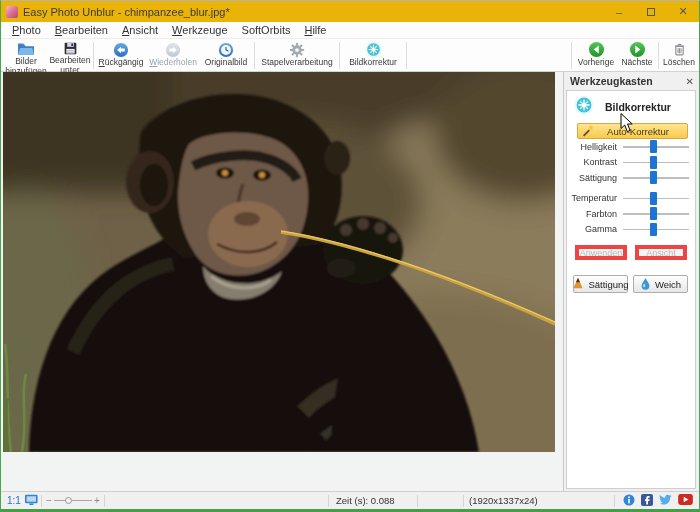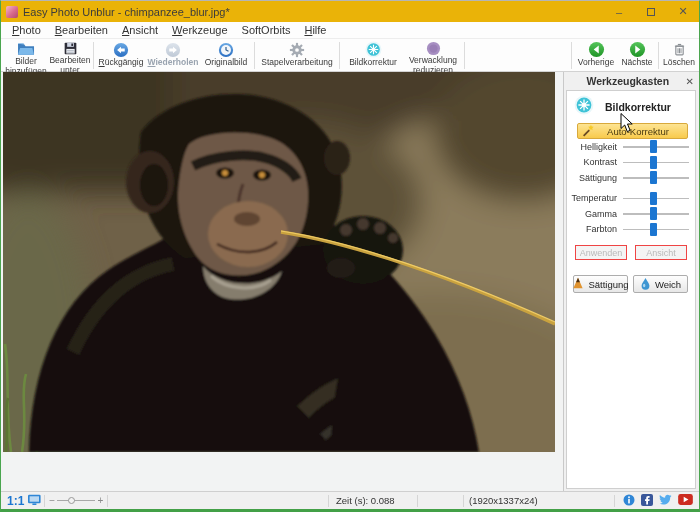--- a/index.html
+++ b/index.html
@@ -26,34 +26,34 @@
   .menu-item.no-accel::first-letter{ text-decoration:none; }
 
   
   .toolbar{ height:33px; background:#fdfdfd; display:flex; align-items:stretch; padding:1px 2px 0 2px;
             border-bottom:1px solid #d2d2d2; }
   .tb-btn{ display:flex; flex-direction:column; align-items:center; justify-content:flex-start;
            padding-top:1px; cursor:default; }
   .tb-ico{ height:17px; display:flex; align-items:center; justify-content:center; }
   .tb-lbl{ font-size:8.5px; line-height:1.12; color:#3a3a3a; text-align:center; }
   .tb-lbl.accel::first-letter{ text-decoration:underline; }
-  .tb-btn.disabled .tb-lbl{ color:#9aa4b0;font-weight:bold; }
+  .tb-btn.disabled .tb-lbl{ color:#9aa4b0; }
   .tb-sep{ width:1px; background:#dcdcdc; margin:2px 2px; }
   .tb-spacer{ flex:1; }
   .w46{width:46px} .w42{width:42px} .w50{width:50px} .w54{width:54px} .w52{width:52px}
   .w80{width:80px} .w62{width:62px} .w58{width:58px} .w44{width:44px} .w38{width:38px} .w36{width:36px}
 
   
   .main{ height:419px; display:flex; }
   .viewport{ flex:1; position:relative; background:#f2f3f3; overflow:hidden; }
   .photo{ position:absolute; left:2px; top:0; width:552px; height:380px; background:#6f6148; }
 
   
   .panel{ width:136px; background:#f0f0f0; border-left:1px solid #c9c9c9; position:relative; }
-  .panel-header{ height:16px; display:flex; align-items:center; padding:2px 5px 0 6px;text-align:center; }
+  .panel-header{ height:16px; display:flex; align-items:center; padding:2px 5px 0 6px; }
   .panel-title{ font-size:10.5px; font-weight:bold; color:#333; flex:1;}
   .panel-close{ font-size:10px; color:#555; cursor:default; }
   .panel-box{ position:absolute; left:2px; right:3px; top:18px; bottom:2px; background:#fff;
               border:1px solid #cfcfcf; }
   .section-row{ display:flex; align-items:center; margin:4px 0 0 7px; }
   .section-label{ font-size:10.5px; font-weight:bold; color:#222; margin-left:11px; }
   .auto-btn{ display:flex; align-items:center; margin:4px 8px 0 10px; height:16px; width:111px;
              background:linear-gradient(#fde493,#f8ca4c); border:1px solid #d8a93c; border-radius:2px;
              font-size:9.5px; color:#4a3a10; cursor:default; }
   .auto-btn .wand{ margin:0 4px 0 4px; }
@@ -62,33 +62,33 @@
   .sliders{ margin-top:0; }
   .slider-row{ display:flex; align-items:center; height:15.5px; padding:0 6px 0 0; }
   .slider-label{ width:56px; text-align:right; font-size:9px; color:#333; padding-right:6px; }
   .slider-track{ flex:1; position:relative; height:13px; cursor:default;}
   .slider-track::before{ content:""; position:absolute; left:0; right:0; top:6px; height:1.5px; background:#bdbdbd; }
   .slider-handle{ position:absolute; top:0; left:calc(45% - 3px); width:7px; height:13px;
                   background:#1c76d1; border-radius:1px; }
   .slider-gap{ height:5px; }
 
   .ac-row{ display:flex; justify-content:center; gap:8px; margin-top:8px; }
-  .btn-disabled{ width:52px; height:15px; background:#f4f4f4; border:1px solid #ef4444;
+  .btn-disabled{ width:52px; height:15px; background:#f4f4f4; border:4px solid #ef4444;
                  font-size:9px; color:#b9b9b9; display:flex; align-items:center; justify-content:center; }
   .sw-row{ display:flex; justify-content:space-between; margin:15px 7px 0 6px; }
   .sw-btn{ width:55px; height:18px; display:flex; align-items:center; justify-content:center; gap:4px;
            background:linear-gradient(#fefefe,#e7e7e7); border:1px solid #adadad; border-radius:2px;
            font-size:9.5px; color:#222; cursor:default; }
 
   
   .statusbar{ height:18px; background:#f0f0f0; border-top:1px solid #cfcfcf; display:flex;
               align-items:center; font-size:9.5px; color:#333; }
   .sb-sep{ width:1px; height:12px; background:#d5d5d5; }
   .sb-cell{ display:flex; align-items:center; height:100%; padding:0 4px; }
-  .actual-size{ color:#1c76d1; font-weight:bold; font-size:12px; margin:0 3px 0 4px; cursor:default;}
+  .actual-size{ color:#1c76d1; font-weight:normal; font-size:10px; margin:0 3px 0 4px; cursor:default;}
   .zoomslider{ width:62px; justify-content:space-between; }
   .zs-glyph{ color:#8a8a8a; font-size:10px; cursor:default;}
   .zs-track{ position:relative; width:38px; height:9px; }
   .zs-track::before{ content:""; position:absolute; top:4px; left:0; right:0; height:1px; background:#a8a8a8;}
   .zs-handle{ position:absolute; top:1px; left:11px; width:7px; height:7px; border-radius:50%;
               background:#f2f2f2; border:1px solid #999; }
   .sb-flex{ flex:1; }
   .sb-time{ width:88px; padding-left:7px; }
   .sb-empty{ width:45px; }
   .sb-dim{ width:150px; padding-left:5px; }
@@ -225,29 +225,20 @@
           <circle cx="10" cy="10" r="7.4" fill="#3fc3d7"></circle>
           <g stroke="#fff" stroke-width="1.3">
             <path d="M10,4.4 V15.6 M4.4,10 H15.6 M6.1,6.1 L13.9,13.9 M13.9,6.1 L6.1,13.9"></path>
           </g>
           <circle cx="10" cy="10" r="1.7" fill="#fff"></circle>
         </svg>
       </span>
       <div class="tb-lbl">Bildkorrektur</div>
     </div>
 
-    <div class="tb-btn w58">
-      <span class="tb-ico">
-        <svg width="15" height="15" viewBox="0 0 16 16">
-          <circle cx="8" cy="8" r="7" fill="#a78fc2"></circle>
-          <circle cx="8" cy="8" r="4.4" fill="#9a7fb6"></circle>
-        </svg>
-      </span>
-      <div class="tb-lbl">Verwacklung reduzieren</div>
-    </div>
 
     <div class="tb-sep"></div>
     <div class="tb-spacer"></div>
     <div class="tb-sep"></div>
 
     <div class="tb-btn w44">
       <span class="tb-ico">
         <svg width="17" height="17" viewBox="0 0 18 18">
           <circle cx="9" cy="9" r="8" fill="url(#gGreen)"></circle>
           <path d="M11.4,4.8 L6,9 L11.4,13.2 Z" fill="#fff"></path>
@@ -414,27 +405,27 @@
               </span>
           </div>
           <div class="slider-gap"></div>
           <div class="slider-row">
             <span class="slider-label">Temperatur</span>
             <span class="slider-track">
                 <span class="slider-handle"></span>
               </span>
           </div>
           <div class="slider-row">
-            <span class="slider-label">Gamma</span>
+            <span class="slider-label">Farbton</span>
             <span class="slider-track">
                 <span class="slider-handle"></span>
               </span>
           </div>
           <div class="slider-row">
-            <span class="slider-label">Farbton</span>
+            <span class="slider-label">Gamma</span>
             <span class="slider-track">
                 <span class="slider-handle"></span>
               </span>
           </div>
         </div>
 
         <div class="ac-row">
           <div class="btn-disabled">Anwenden</div>
           <div class="btn-disabled">Ansicht</div>
         </div>

